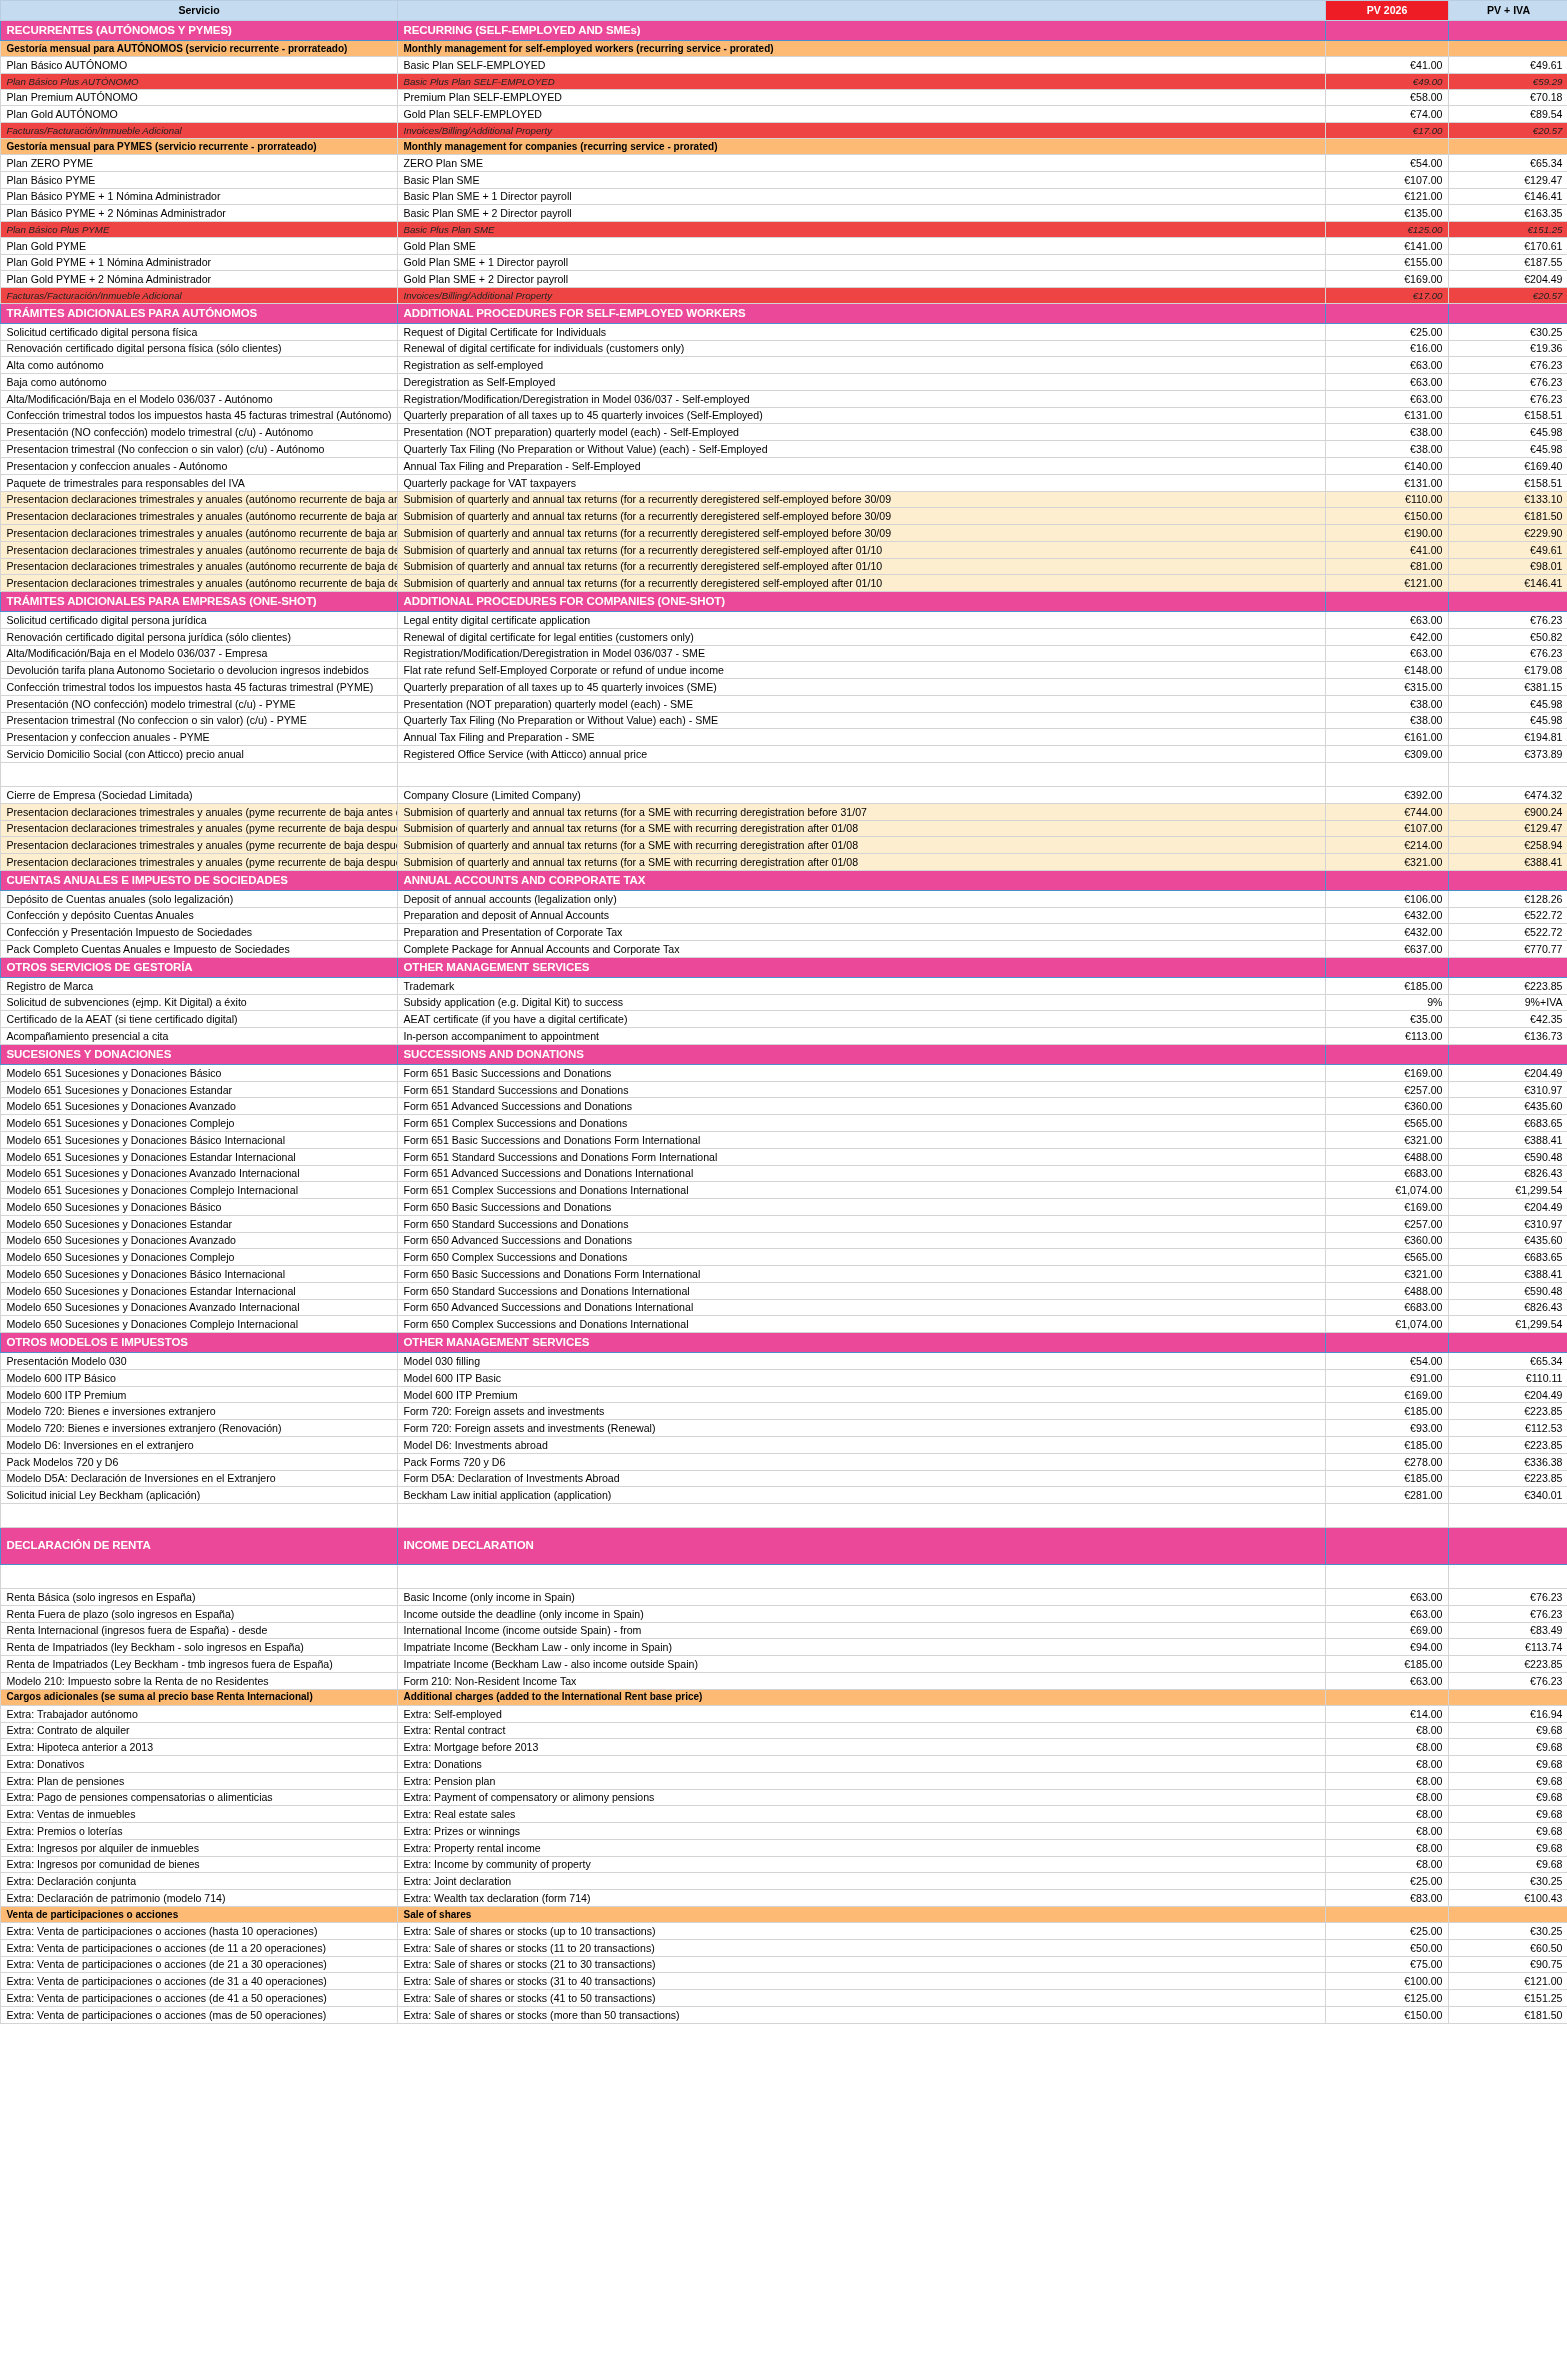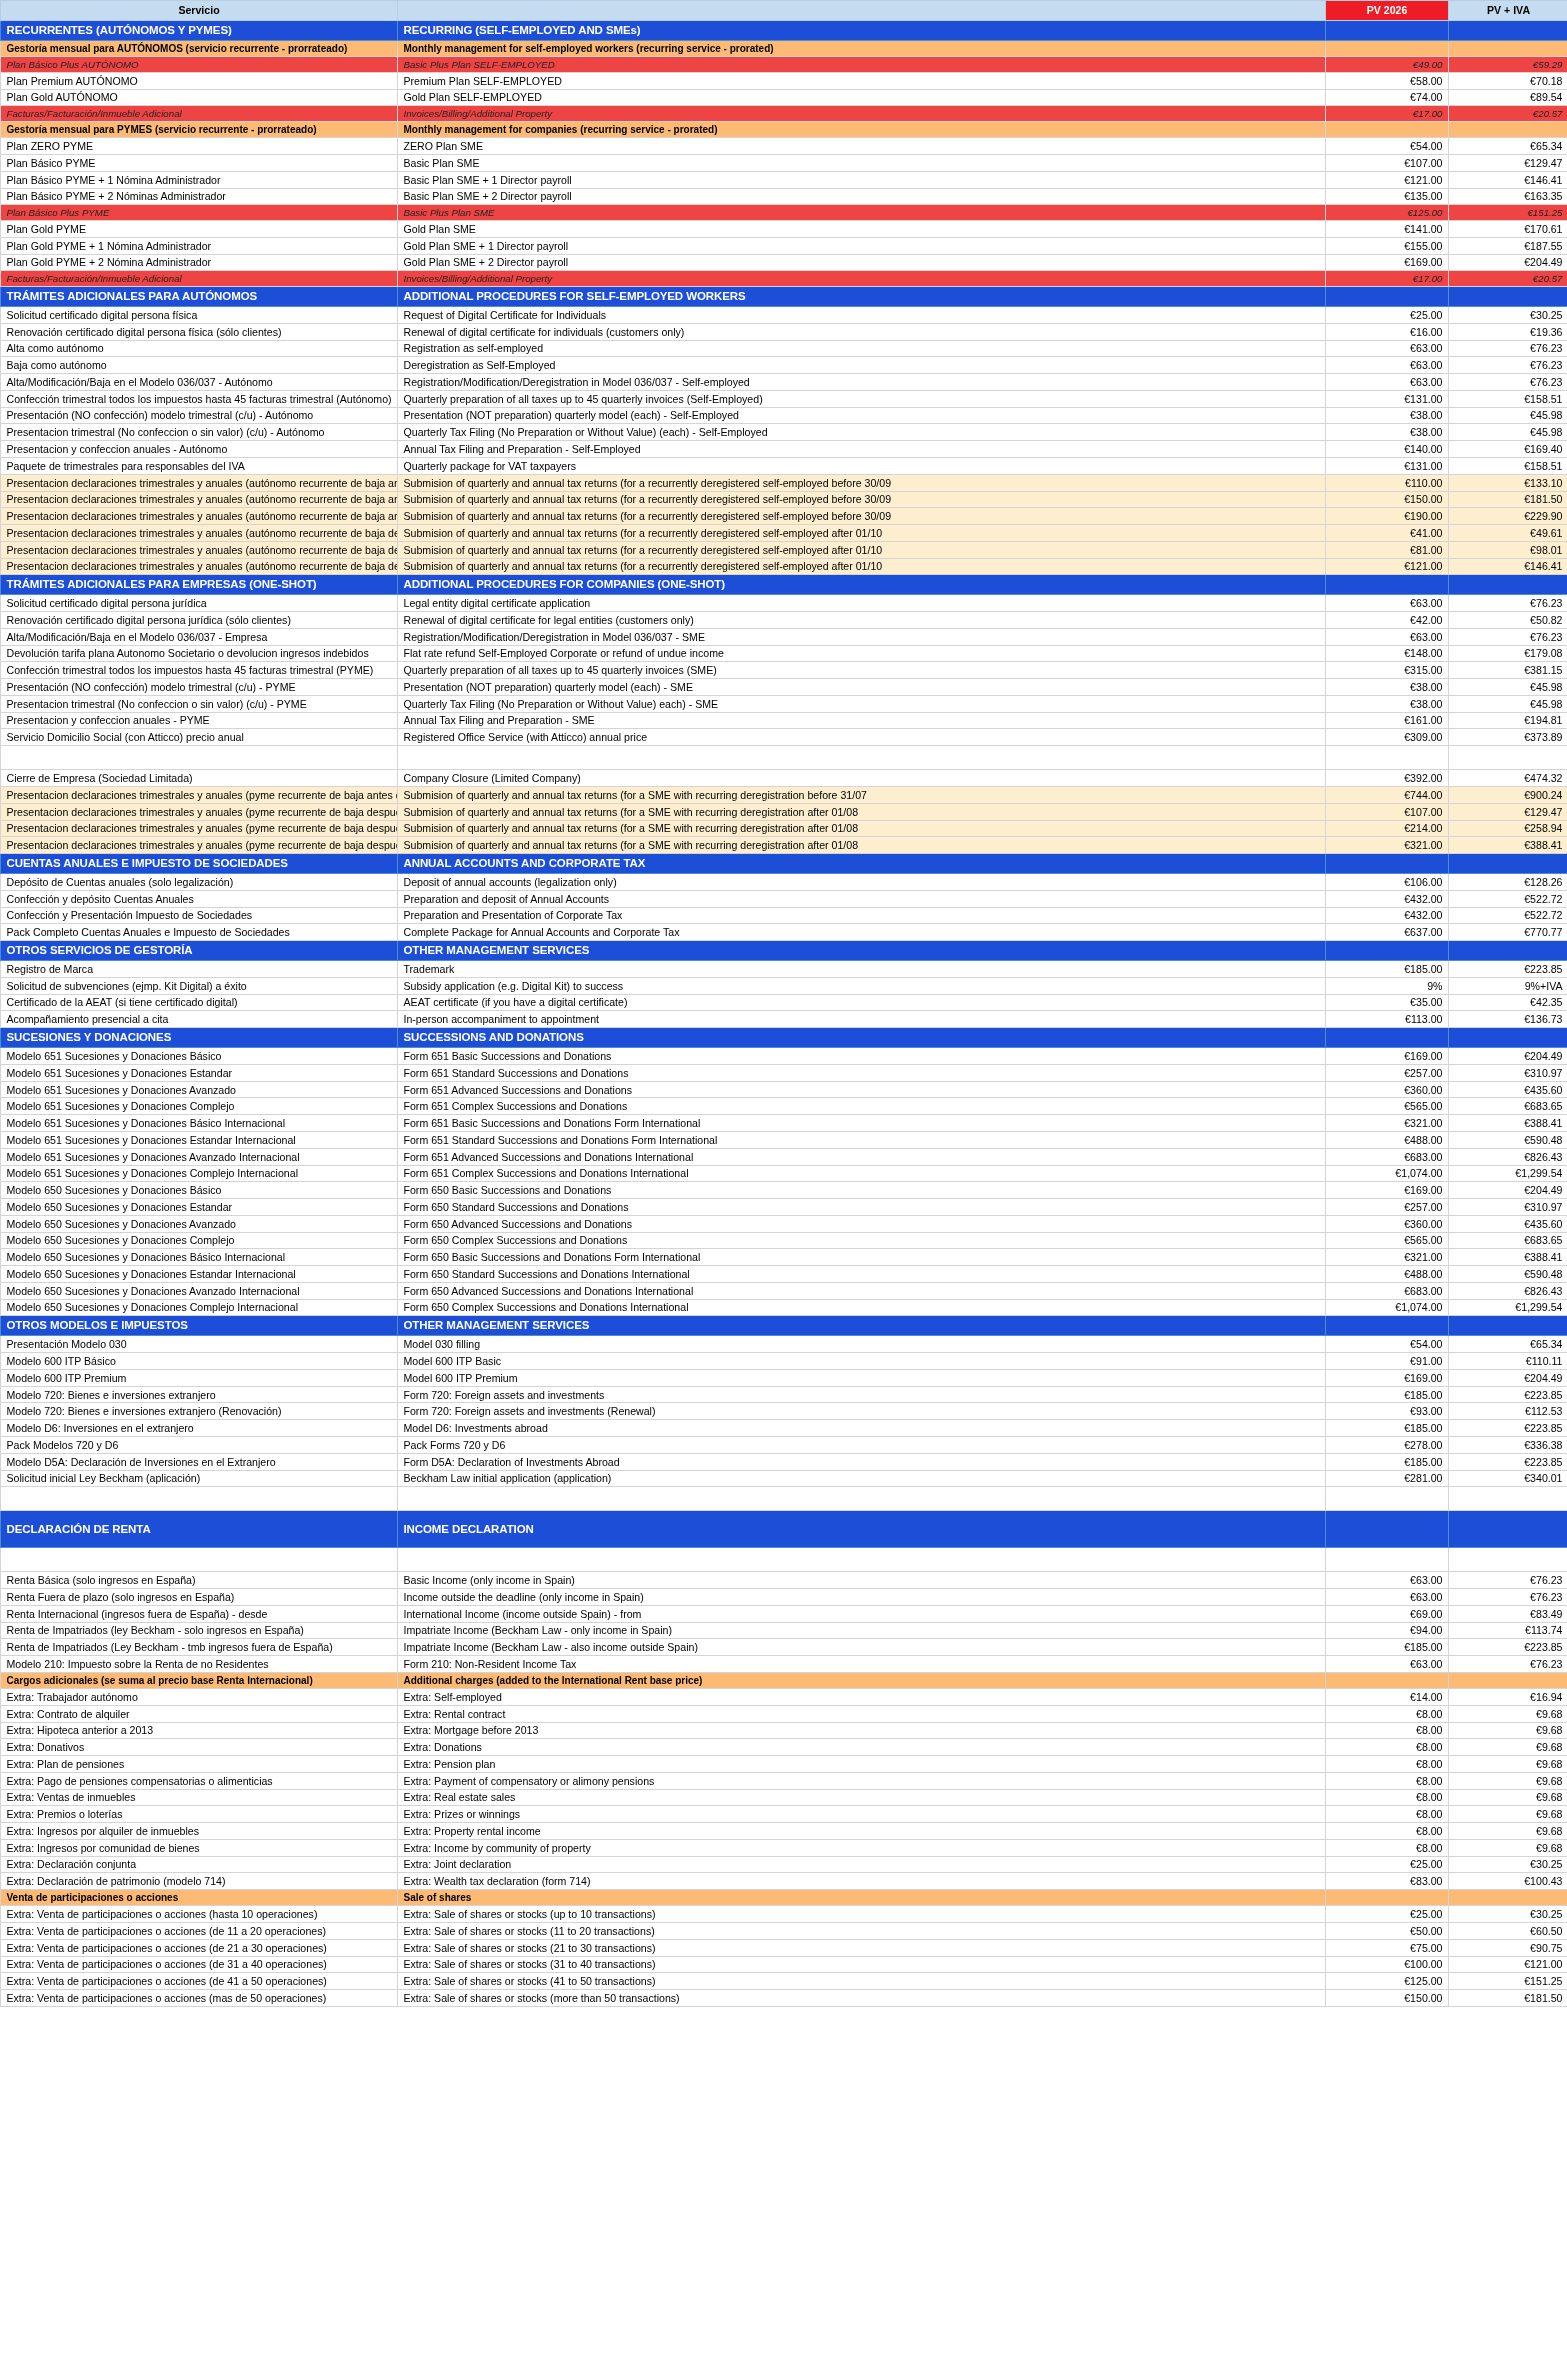--- a/index.html
+++ b/index.html
@@ -48,21 +48,21 @@
     color: #ffffff;
   }
   tr.colhead td.pviva {
     background: #c5dbef;
     color: #000000;
   }
   tr.colhead td.blank-en { background: #c5dbef; }
 
   
   tr.section td {
-    background: #1d4ed8;
+    background: #ec4899;
     color: #ffffff;
     font-weight: bold;
     font-size: 11.5px;
     height: 20px;
     border: 0.9px solid #4a90cf;
     letter-spacing: -0.1px;
   }
   tr.section.tall td { height: 37px; vertical-align: middle; }
 
   
@@ -125,20 +125,26 @@
           <td class="enc">RECURRING (SELF-EMPLOYED AND SMEs)</td>
           <td class="num"></td>
           <td class="num"></td>
         </tr>
         <tr class="subsection">
           <td class="esc">Gestoría mensual para AUTÓNOMOS (servicio recurrente - prorrateado)</td>
           <td class="enc">Monthly management for self-employed workers (recurring service - prorated)</td>
           <td class="num"></td>
           <td class="num"></td>
         </tr>
+        <tr class="row">
+          <td class="esc">Plan Básico AUTÓNOMO</td>
+          <td class="enc">Basic Plan SELF-EMPLOYED</td>
+          <td class="num">€41.00</td>
+          <td class="num">€49.61</td>
+        </tr>
         <tr class="row italic">
           <td class="esc">Plan Básico Plus AUTÓNOMO</td>
           <td class="enc">Basic Plus Plan SELF-EMPLOYED</td>
           <td class="num">€49.00</td>
           <td class="num">€59.29</td>
         </tr>
         <tr class="row">
           <td class="esc">Plan Premium AUTÓNOMO</td>
           <td class="enc">Premium Plan SELF-EMPLOYED</td>
           <td class="num">€58.00</td>

